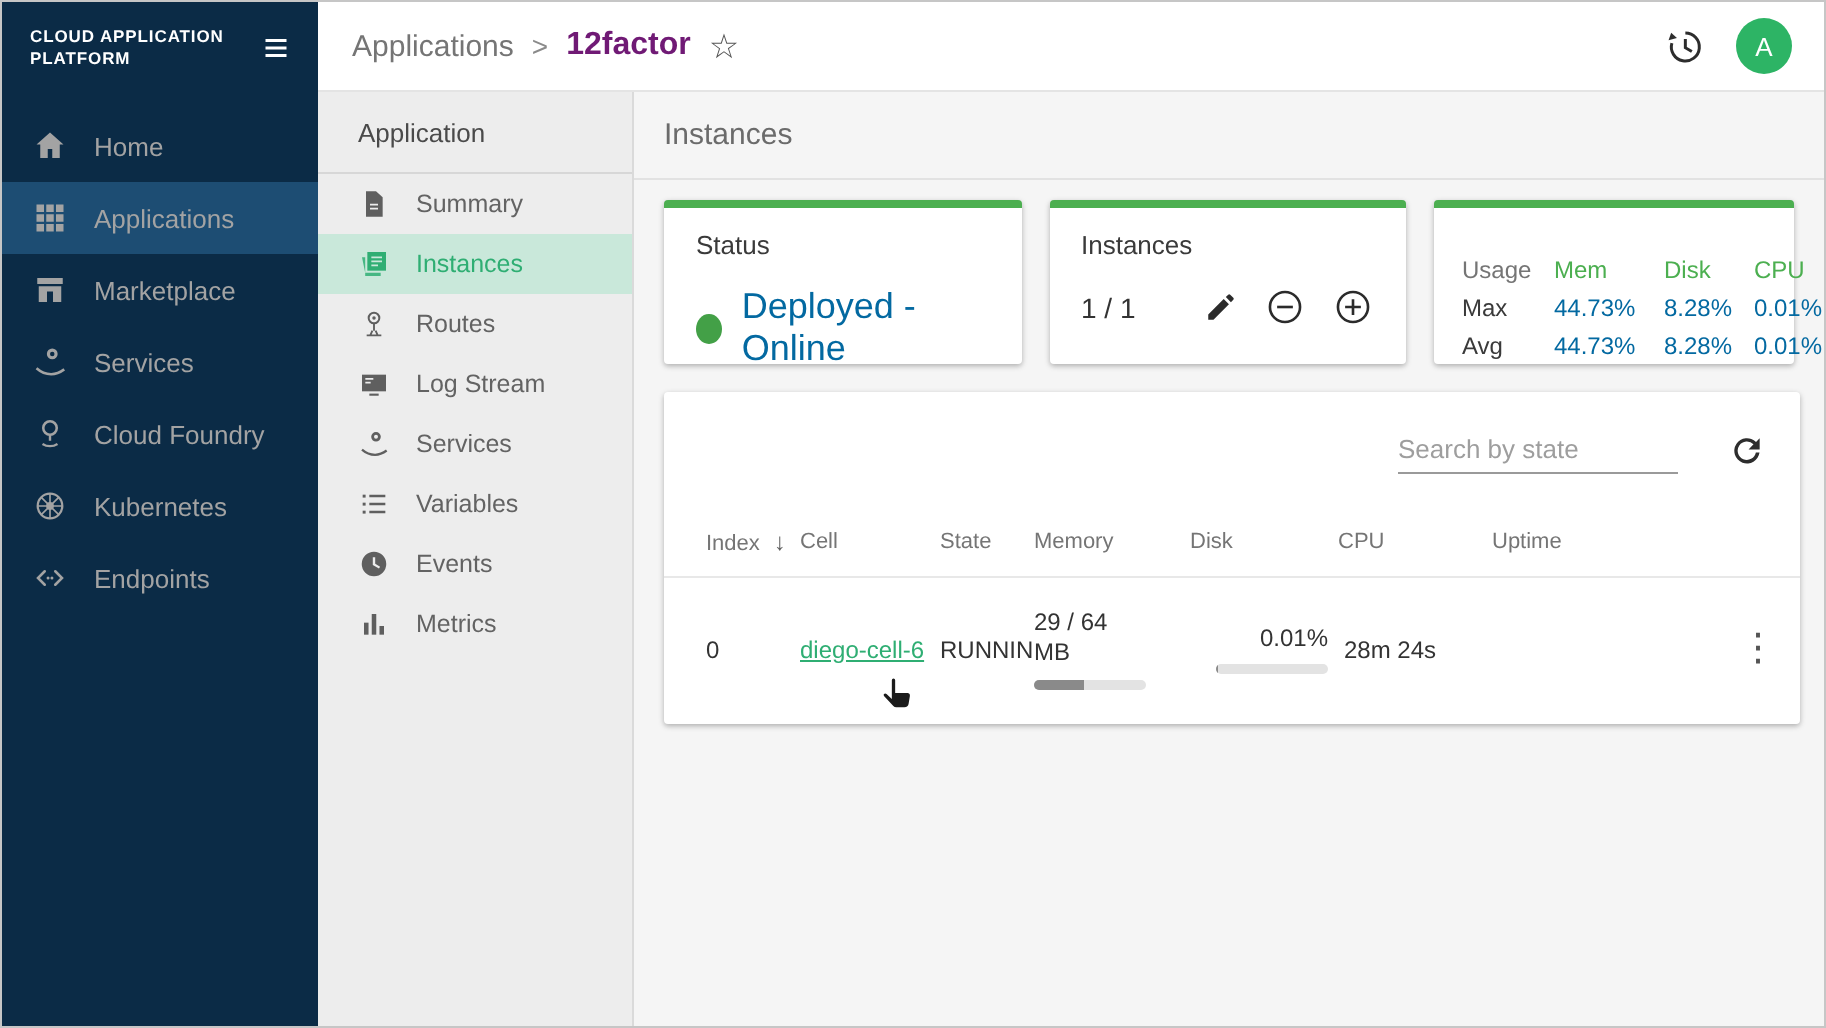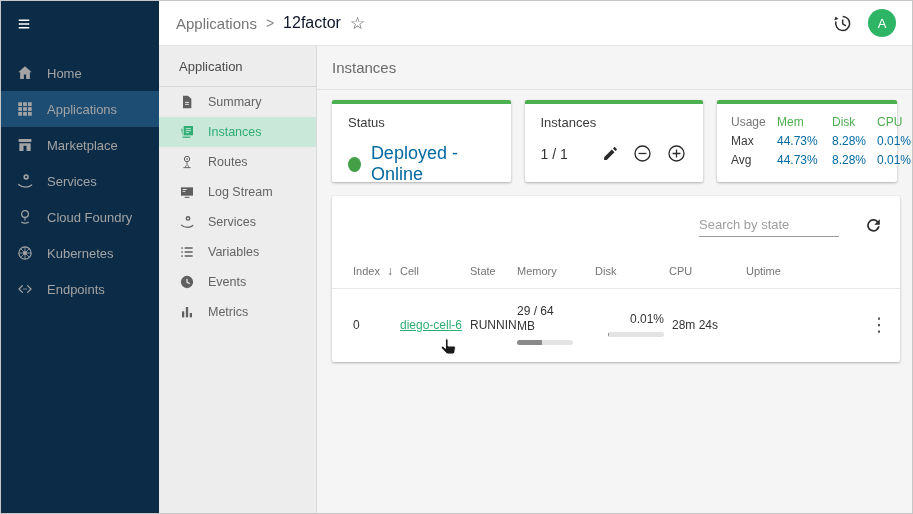--- a/index.html
+++ b/index.html
@@ -9,21 +9,21 @@
   
   .logo-block{position:absolute;left:0;top:0;width:158px;height:45px;background:#0b2b46;
     display:flex;align-items:center;justify-content:space-between;padding:0 12px 0 14px;box-sizing:border-box;}
   .logo-text{color:#fff;font-size:8.5px;font-weight:bold;letter-spacing:.45px;line-height:10.5px;}
   .hamburger{width:18px;height:18px;color:#fff;cursor:pointer;}
   
   .topbar{position:absolute;left:158px;top:0;right:0;height:45px;background:#ffffff;
     border-bottom:1px solid #e4e4e4;display:flex;align-items:center;padding:0 16px 0 17px;box-sizing:border-box;}
   .crumb-parent{color:#757575;font-size:15px;}
   .crumb-sep{color:#8a8a8a;font-size:14px;margin:0 9px;}
-  .crumb-current{color:#0f172a;font-size:16px;font-weight:400;text-align:center;}
+  .crumb-current{color:#701a75;font-size:16px;font-weight:700;text-align:center;}
   .star{color:#555;font-size:17px;margin-left:9px;cursor:pointer;}
   .topbar-right{margin-left:auto;display:flex;align-items:center;gap:15px;}
   .history-ic{width:21px;height:21px;color:#2d2d2d;cursor:pointer;}
   .avatar{width:28px;height:28px;border-radius:50%;background:#2db465;color:#fff;font-size:13px;
     display:flex;align-items:center;justify-content:center;cursor:pointer;}
   
   .sidebar{position:absolute;left:0;top:45px;width:158px;bottom:0;background:#0b2b46;padding-top:9px;box-sizing:border-box;}
   .nav-item{height:36px;display:flex;align-items:center;gap:13px;padding-left:15px;color:#a3a3a3;
     font-size:13px;cursor:pointer;}
   .nav-item.active{background:#1d4d73;}
@@ -46,21 +46,21 @@
   .card{background:#fff;border-top:4px solid #4caf50;border-radius:2px;width:180px;height:82px;
     box-sizing:border-box;box-shadow:0 1px 3px rgba(0,0,0,.2),0 1px 2px rgba(0,0,0,.1);padding:11px 16px;}
   .card-label{font-size:13px;color:#3a3a3a;}
   .status-row{display:flex;align-items:center;gap:10px;margin-top:13px;}
   .status-dot{width:15px;height:15px;border-radius:50%;background:#43a047;}
   .status-text{font-size:18px;color:#0369a1;}
   .inst-row{display:flex;align-items:center;margin-top:13px;}
   .inst-value{font-size:14px;color:#333;}
   .inst-actions{margin-left:auto;display:flex;align-items:center;gap:13px;}
   .inst-actions svg{cursor:pointer;color:#2b2b2b;}
-  .usage-card{padding:11px 14px;}
+  .usage-card{padding:24px 14px;}
   .usage-grid{display:grid;grid-template-columns:46px 55px 45px 38px;row-gap:5px;font-size:12px;}
   .u-h{color:#757575;}
   .u-g{color:#4caf50;}
   .u-l{color:#3a3a3a;}
   .u-v{color:#0369a1;}
   
   .table-card{margin:14px 15px 0 15px;width:568px;background:#fff;border-radius:2px;
     box-shadow:0 1px 3px rgba(0,0,0,.2),0 1px 2px rgba(0,0,0,.1);box-sizing:border-box;}
   .table-toolbar{height:58px;display:flex;align-items:center;justify-content:flex-end;gap:25px;padding:0 17px;}
   .search-input{border:none;outline:none;border-bottom:1px solid #9a9a9a;background:transparent;
@@ -82,20 +82,24 @@
   .kebab{font-size:19px;color:#555;cursor:pointer;line-height:1;}
   
   .cursor-hand{position:absolute;left:437px;top:336px;width:21px;height:21px;z-index:9;pointer-events:none;}
 </style>
 </head>
 <body>
 
 <div class="screen">
 
   <div class="logo-block">
+    <div class="logo-text">
+      <div>CLOUD APPLICATION</div>
+      <div>PLATFORM</div>
+    </div>
     <svg class="hamburger" viewBox="0 0 24 24">
       <path d="M5 7h14M5 12h14M5 17h14" stroke="currentColor" stroke-width="2.1" fill="none"></path>
     </svg>
   </div>
 
   <div class="topbar">
     <span class="crumb-parent">Applications</span>
     <span class="crumb-sep">&gt;</span>
     <span class="crumb-current">12factor</span>
     <span class="star">☆</span>

